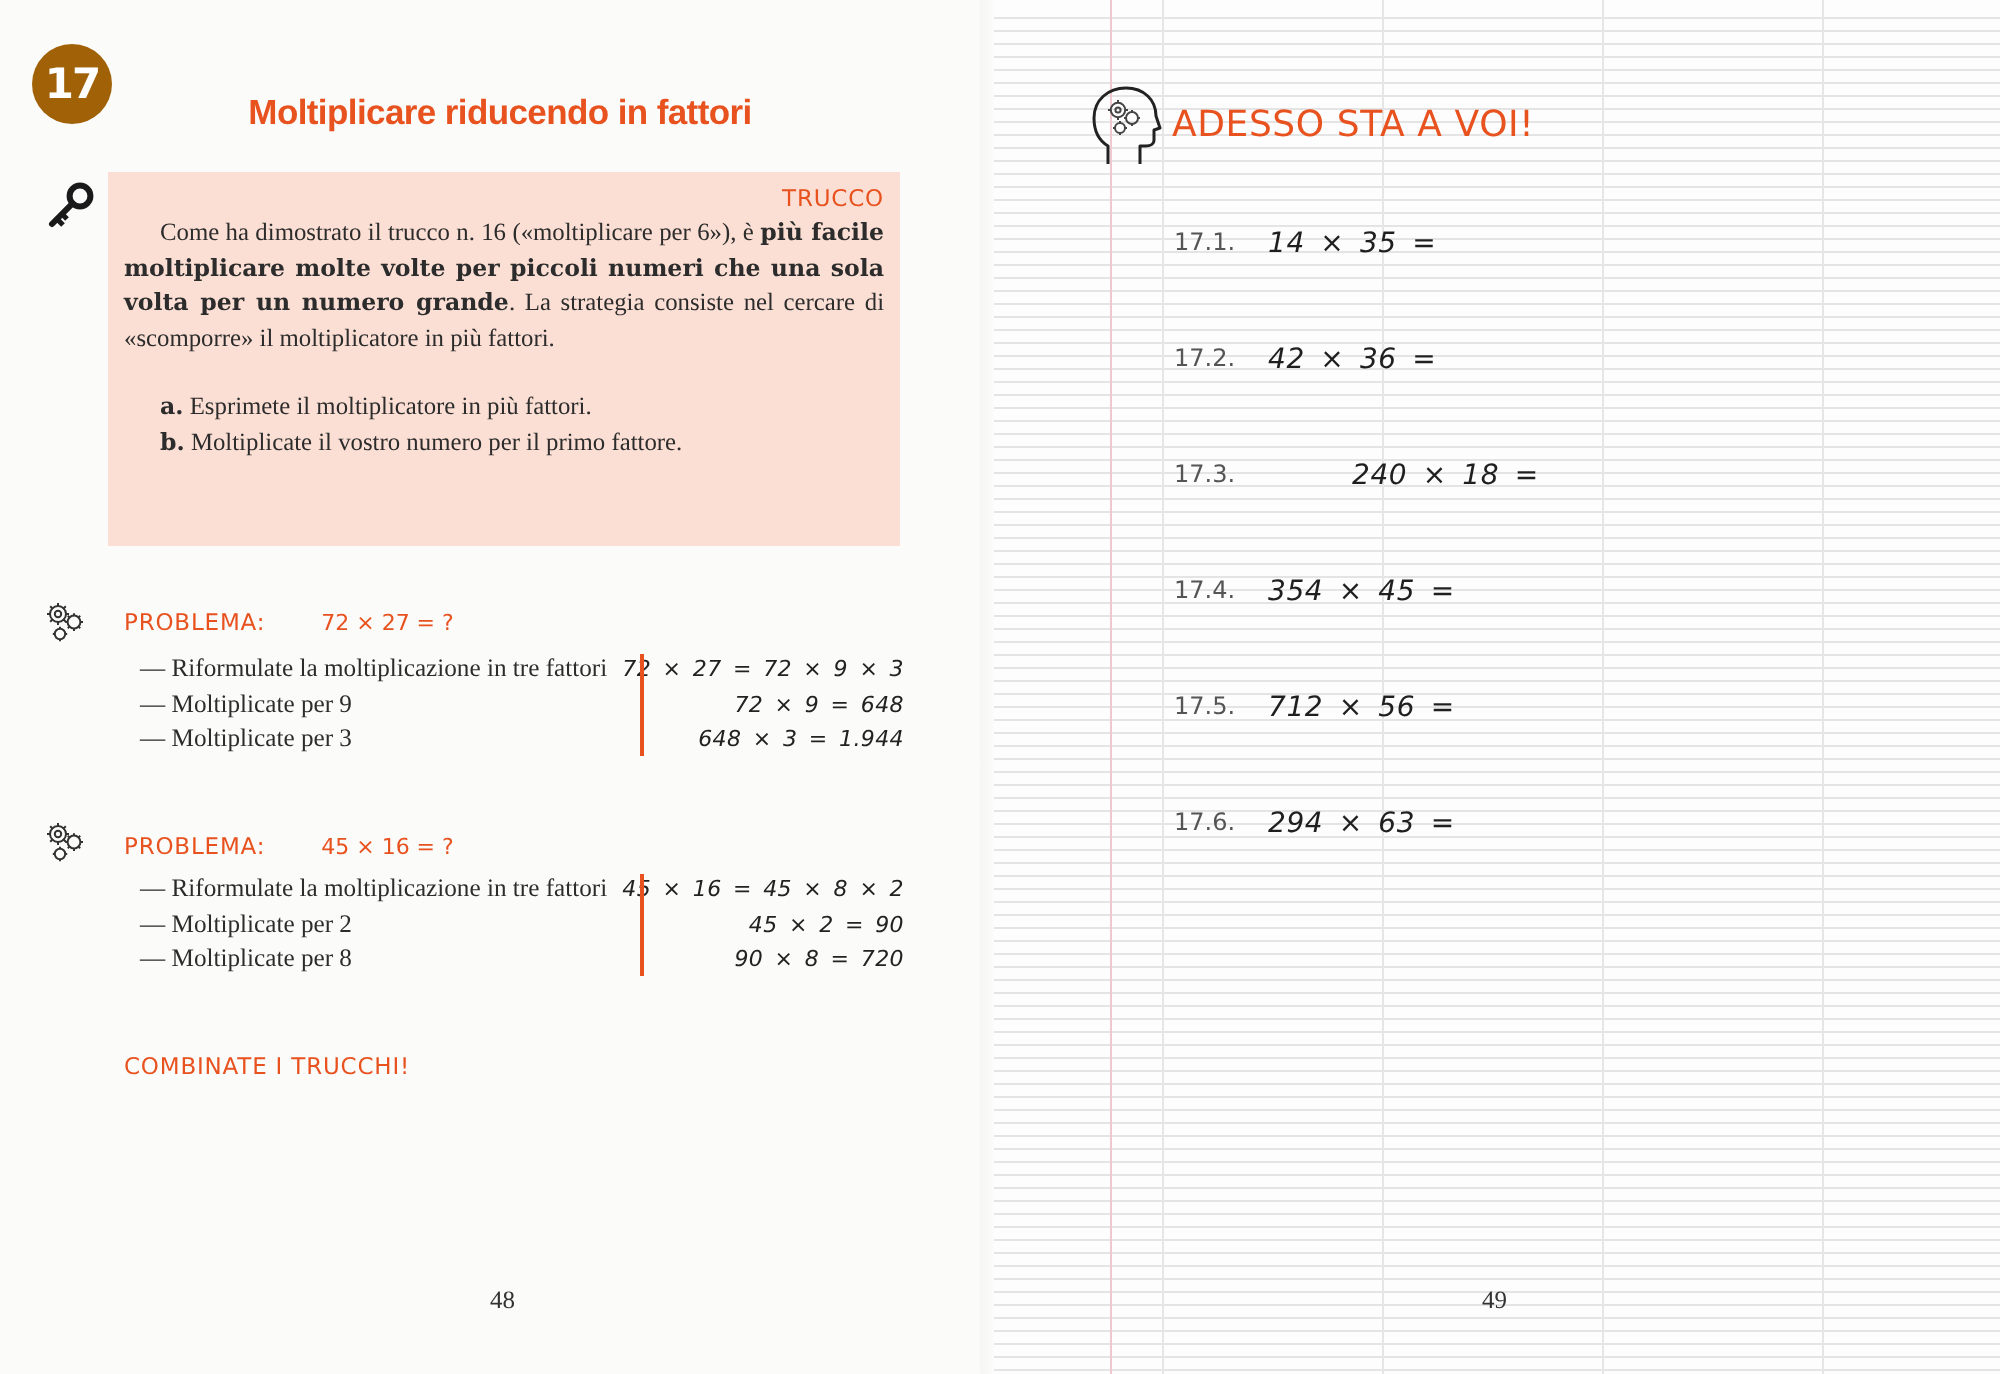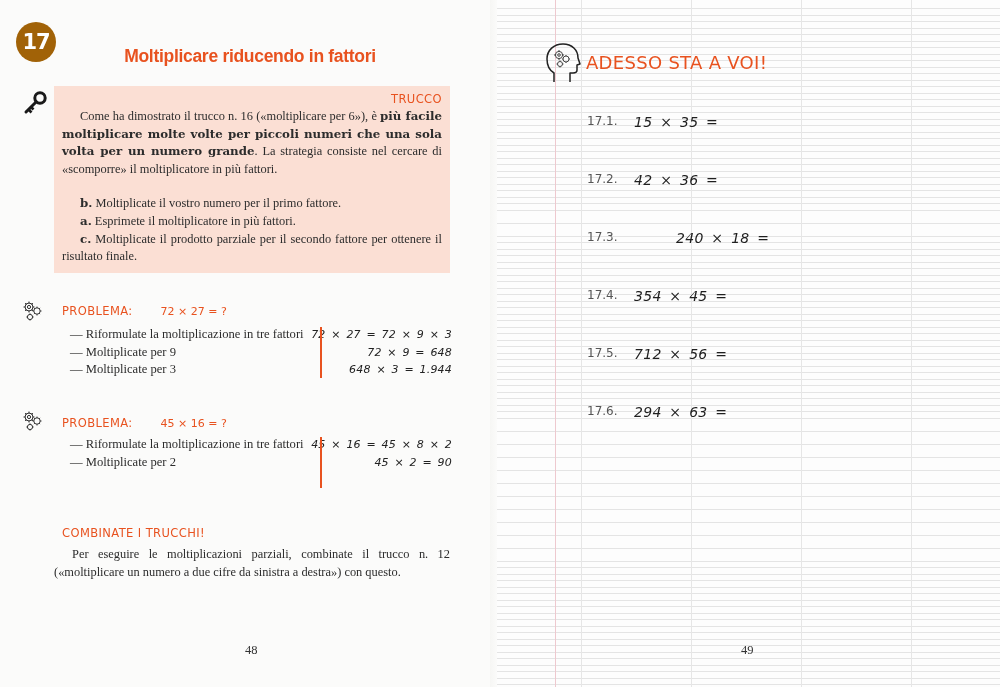--- a/index.html
+++ b/index.html
@@ -79,23 +79,22 @@
     <circle cx="18" cy="8" r="5.2" fill="none" stroke="#1a1a1a" stroke-width="3"></circle>
     <line x1="14.3" y1="11.7" x2="4" y2="22" stroke="#1a1a1a" stroke-width="3" stroke-linecap="round"></line>
     <line x1="6.5" y1="19.5" x2="9.5" y2="22.5" stroke="#1a1a1a" stroke-width="2.6"></line>
     <line x1="9" y1="17" x2="11.5" y2="19.5" stroke="#1a1a1a" stroke-width="2.6"></line>
   </svg>
 
   <div class="trucco-box">
     <span class="orange-label">TRUCCO</span>
     <p class="body-text"><span class="indent"></span><span>Come ha dimostrato il trucco n. 16 («moltiplicare per 6»), è </span><b>più facile moltiplicare molte volte per piccoli numeri che una sola volta per un numero grande</b><span>. La strategia consiste nel cercare di «scomporre» il moltiplicatore in più fattori.</span></p>
     <div class="steps body-text">
+      <p><b>a.</b><span> Esprimete il moltiplicatore in più fattori.</span></p>
       <p><b>b.</b><span> Moltiplicate il vostro numero per il primo fattore.</span></p>
-      <p><b>a.</b><span> Esprimete il moltiplicatore in più fattori.</span></p>
-      <p><b>c.</b><span> Moltiplicate il prodotto parziale per il secondo fattore per ottenere il risultato finale.</span></p>
     </div>
   </div>
 
   <svg class="gears-icon" style="left:22px; top:300px;" viewBox="0 0 22 22">
     <g fill="none" stroke="#333" stroke-width="1">
       <circle cx="7" cy="7" r="4"></circle>
         <circle cx="7" cy="7" r="1.6"></circle>
       <path d="M7 1.5v2M7 10.5v2M1.5 7h2M10.5 7h2M3.1 3.1l1.4 1.4M9.5 9.5l1.4 1.4M3.1 10.9l1.4-1.4M9.5 4.5l1.4-1.4"></path>
       <circle cx="15" cy="11" r="3.2"></circle>
       <path d="M15 6.6v1.3M15 14.2v1.3M10.6 11h1.3M18.2 11h1.3M11.9 7.9l.9.9M17.2 13.2l.9.9M11.9 14.1l.9-.9M17.2 8.8l.9-.9"></path>
@@ -138,25 +137,28 @@
   </div>
   <div class="problem-body" style="top:436px;">
     <div class="row">
         <span>— Riformulate la moltiplicazione in tre fattori</span>
         <span class="math">45 × 16 = 45 × 8 × 2</span>
       </div>
     <div class="row">
         <span>— Moltiplicate per 2</span>
         <span class="math">45 × 2 = 90</span>
       </div>
+    <div class="row">
+        <span>— Moltiplicate per 8</span>
+        <span class="math">90 × 8 = 720</span>
+      </div>
   </div>
   <div class="vbar" style="top:437px; height:51px;"></div>
 
   <div class="orange-label combinate-label">COMBINATE I TRUCCHI!</div>
-  <p class="body-text combinate-text"><span class="indent"></span><span>Per eseguire le moltiplicazioni parziali, combinate il trucco n. 12 («moltiplicare un numero a due cifre da sinistra a destra») con questo.</span></p>
 
   <div class="page-num" style="left:245px;">48</div>
 </div>
 
 <div class="gutter"></div>
 
 <div class="page-right"></div>
 
 <svg class="head-icon" viewBox="0 0 36 42">
   <path d="M9 40 L9 31 C4 28 2 23 2 17 C2 8 9 2 18 2 C27 2 33 8 33 16 L35 22 L32 23 L32 28 C32 30 30 31 28 31 L25 31 L25 40" fill="none" stroke="#222" stroke-width="1.5" stroke-linejoin="round"></path>
@@ -167,21 +169,21 @@
     <circle cx="21" cy="17" r="3"></circle>
     <path d="M21 13v1M21 20v1M17 17h1M24 17h1"></path>
     <circle cx="15" cy="22" r="2.5"></circle>
     <path d="M15 18.5v1M15 24.5v1M11.5 22h1M17.5 22h1"></path>
   </g>
 </svg>
 <div class="adesso-label">ADESSO STA A  VOI!</div>
 
 <div class="exercise" style="top:80px;">
   <span class="num">17.1.</span>
-  <span class="expr">15 × 35 =</span>
+  <span class="expr">14 × 35 =</span>
 </div>
 <div class="exercise" style="top:138px;">
   <span class="num">17.2.</span>
   <span class="expr">42 × 36 =</span>
 </div>
 <div class="exercise" style="top:196px;gap:42px;">
   <span class="num">17.3.</span>
   <span class="expr">240 × 18 =</span>
 </div>
 <div class="exercise" style="top:254px;">

